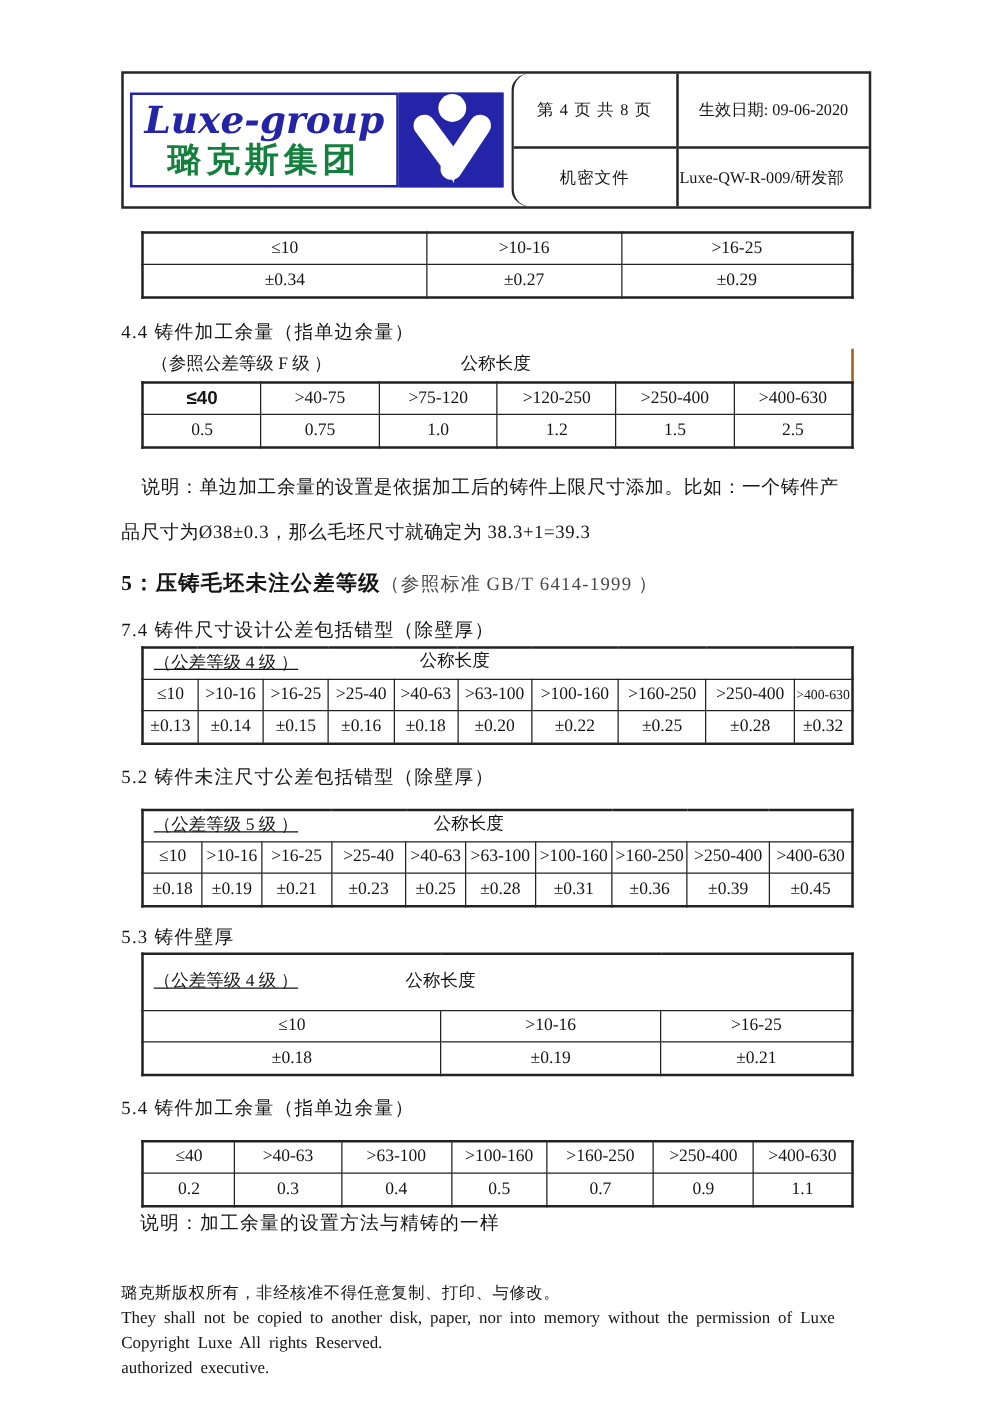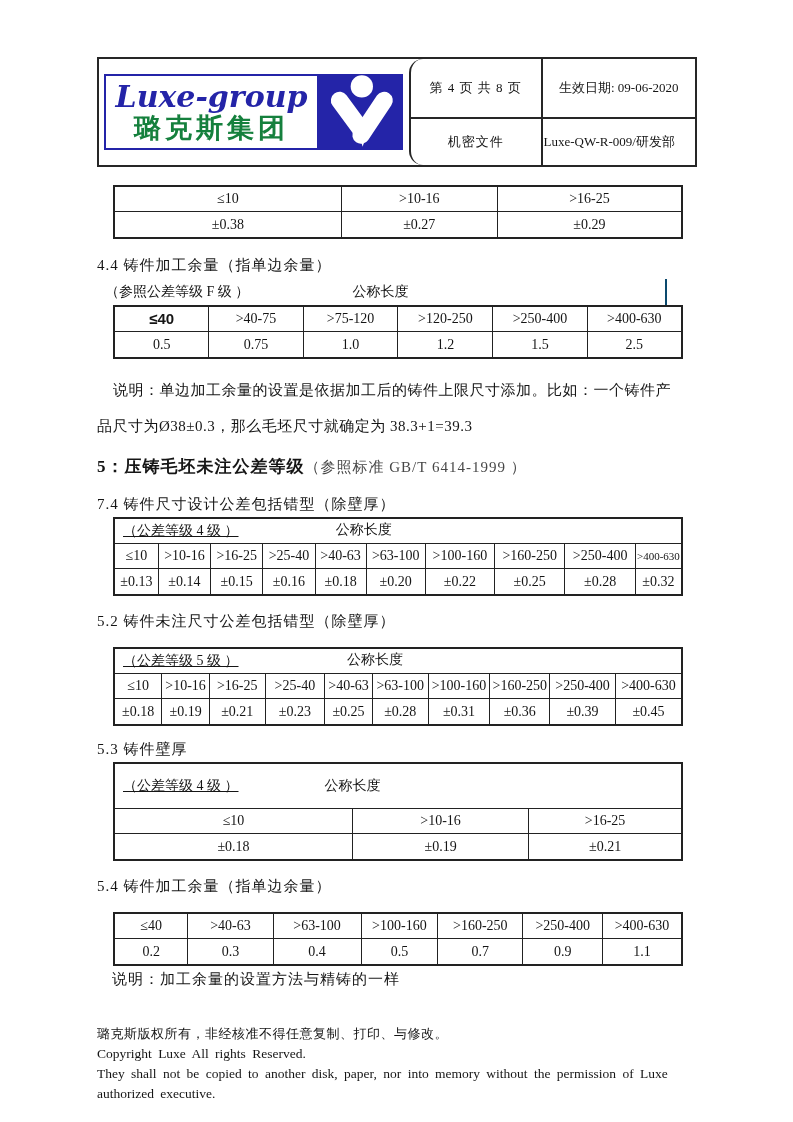--- a/index.html
+++ b/index.html
@@ -28,22 +28,22 @@
           border:2px solid #222;}
   table.t td{border:1px solid #222;text-align:center;font-size:14px;padding:0;height:24px;line-height:22px;overflow:hidden;}
   table.t tr.vals td{height:25px;}
   .grade-cell{position:relative;text-align:left !important;padding-left:8px !important;font-size:14px;text-decoration:underline;}
   .span-label{position:absolute;top:0;line-height:inherit;}
   .small-t td{font-size:13px;}
   .xs{font-size:11px !important;}
   .bcell{font-family:"Liberation Sans","DejaVu Sans",sans-serif;font-weight:bold;font-size:15px !important;}
 
   
-  .grade-row{position:relative;width:570px;height:26px;line-height:26px;
-             border-right:2px solid #0c4a6e;font-size:14px;padding-left:8px;box-sizing:border-box;}
+  .grade-row{position:relative;width:570px;margin-left:16px;height:26px;line-height:26px;
+             border-right:2px solid #a16207;font-size:14px;padding-left:8px;box-sizing:border-box;}
 
   
   .h-sec{font-size:15px;letter-spacing:1px;}
   .h44{margin:17px 0 4px 0;}
   .note{font-size:15px;line-height:36px;letter-spacing:0.5px;margin-top:13px;width:600px;}
   .note .l1{text-indent:16px;}
   .s5title{margin-top:11px;font-size:17px;}
   .s5title .b{font-weight:bold;letter-spacing:1px;}
   .s5title .n{font-weight:normal;font-size:15px;color:#474747;letter-spacing:1px;}
   .h51{margin:17px 0 3px 0;}
@@ -101,21 +101,21 @@
           <col style="width:27.5%">
           <col style="width:32.5%">
         </colgroup>
     <tbody>
           <tr>
       <td>≤10</td>
       <td>&gt;10-16</td>
       <td>&gt;16-25</td>
     </tr>
     <tr class="vals">
-      <td>±0.38</td>
+      <td>±0.34</td>
       <td>±0.27</td>
       <td>±0.29</td>
     </tr>
   </tbody>
       </table>
 
   <div class="h-sec h44">4.4 铸件加工余量（指单边余量）</div>
   <div class="grade-row">
     <span>（参照公差等级 F 级 ）</span>
     <span class="span-label" style="left:45%;">公称长度</span>
@@ -309,19 +309,19 @@
       <td>0.7</td>
       <td>0.9</td>
       <td>1.1</td>
     </tr>
   </tbody>
       </table>
   <div class="note54">说明：加工余量的设置方法与精铸的一样</div>
 
   <div class="footer">
     <div class="f-cn">璐克斯版权所有，非经核准不得任意复制、打印、与修改。</div>
+    <div class="f-en f-just">They shall not be copied to another disk, paper, nor into memory without the permission of Luxe</div>
     <div class="f-en">Copyright  Luxe  All  rights  Reserved.</div>
-    <div class="f-en f-just">They shall not be copied to another disk, paper, nor into memory without the permission of Luxe</div>
     <div class="f-en">authorized  executive.</div>
   </div>
 
  </div>
 </div>
 
 </body></html>

